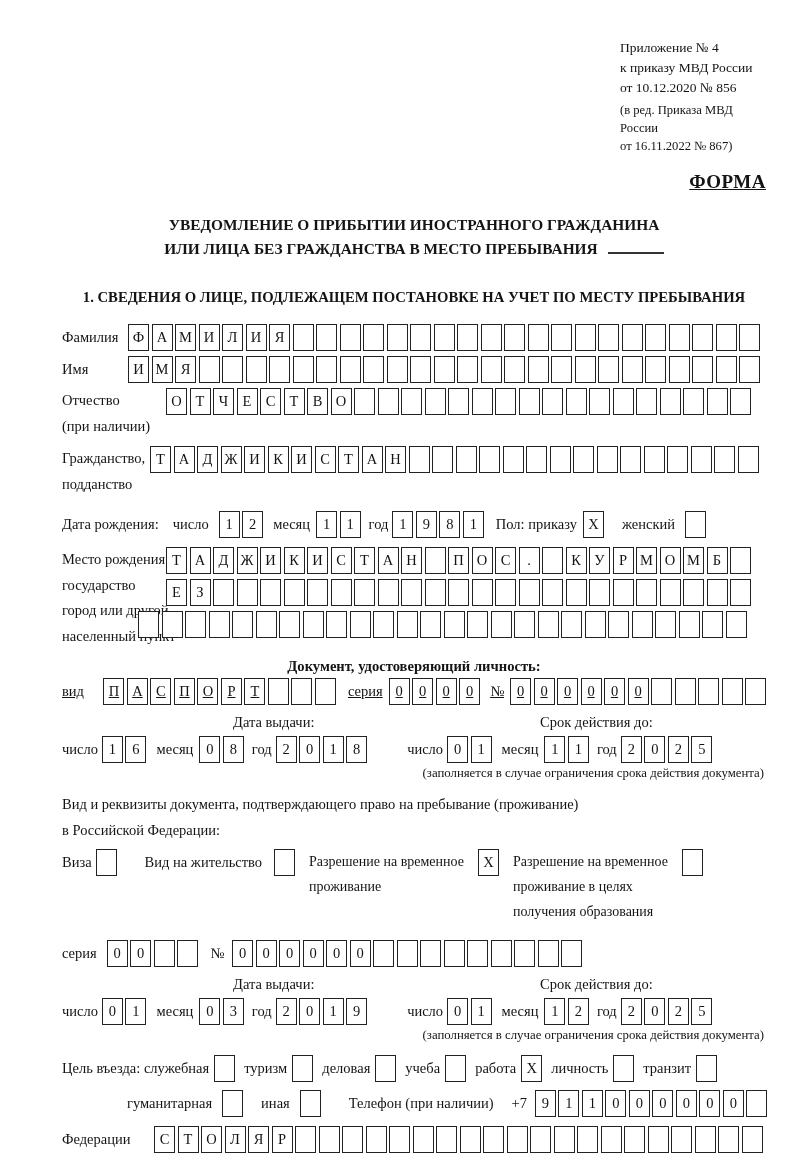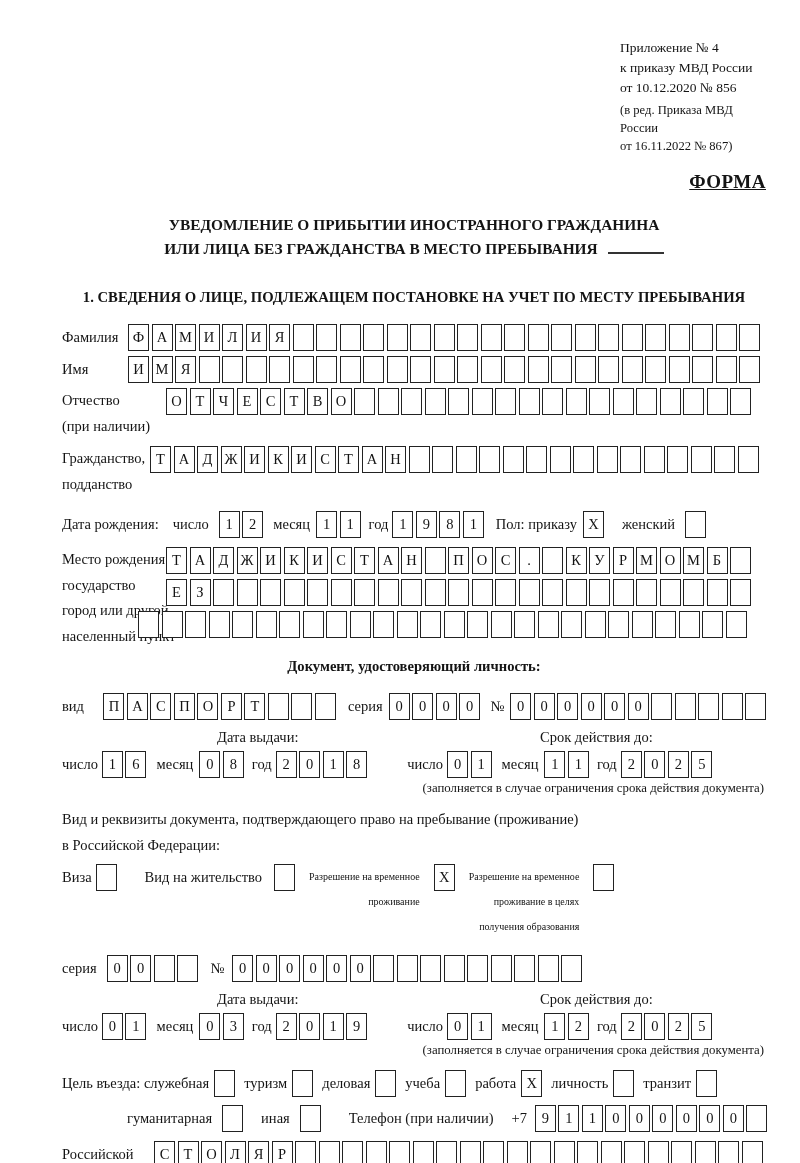--- a/index.html
+++ b/index.html
@@ -27,30 +27,30 @@
   .w66  { width:66px; }
   .w88  { width:88px; }
   .w104 { width:104px; }
   .ml4  { margin-left:4px; }  .ml6  { margin-left:6px; }  .ml8  { margin-left:8px; }
   .ml10 { margin-left:10px; } .ml12 { margin-left:12px; } .ml14 { margin-left:14px; }
   .ml18 { margin-left:18px; } .ml28 { margin-left:28px; }
 
   .center-bold { text-align:center; font-weight:bold; font-size:14.6px; margin-top:9px; }
 
   .dual-head { position:relative; height:20px; margin-top:9px; font-size:14.5px; }
-  .dh1 { position:absolute; left:155px; white-space:nowrap; }
+  .dh1 { position:absolute; left:171px; white-space:nowrap; }
   .dh2 { position:absolute; left:478px; white-space:nowrap; }
   .dates { display:flex; align-items:center; margin-top:2px; }
   .dg { display:inline-flex; align-items:center; }
   .dg .lbl { line-height:27px; }
   .dg2 { margin-left:40px; }
   .cap-right { text-align:right; font-size:12.8px; margin-top:3px; padding-right:2px; }
 
   .plain { font-size:14.5px; line-height:26px; }
-  .optlbl { text-align:right; font-size:10px; line-height:25px; white-space:nowrap; }
+  .optlbl { text-align:left; font-size:14px; line-height:25px; white-space:nowrap; }
   .permits { margin-top:6px; align-items:flex-start; }
 
   .pair { display:inline-flex; align-items:flex-start; gap:5px; margin-right:9px;text-align:center; }
   .pair .lbl { line-height:27px; }
 </style>
 </head>
 <body>
 
 <div class="page">
 
@@ -326,21 +326,21 @@
           <span class="cell"></span>
           <span class="cell"></span>
           <span class="cell"></span>
           <span class="cell"></span>
         </span>
     </span>
   </div>
 
   <div class="center-bold">Документ, удостоверяющий личность:</div>
 
-  <div class="row" style="margin-top:18px;">
+  <div class="row" style="margin-top:3px;text-decoration:underline;">
     <span class="lbl" style="width:44px;">вид</span>
     <span class="cells">
         <span class="cell">П</span>
         <span class="cell">А</span>
         <span class="cell">С</span>
         <span class="cell">П</span>
         <span class="cell">О</span>
         <span class="cell">Р</span>
         <span class="cell">Т</span>
         <span class="cell"></span>
@@ -583,21 +583,21 @@
         <span class="cell">0</span>
         <span class="cell">0</span>
         <span class="cell">0</span>
         <span class="cell">0</span>
         <span class="cell">0</span>
         <span class="cell"></span>
       </span>
   </div>
 
   <div class="row" style="margin-top:9px;">
-    <span class="lbl" style="width:92px;">Российской</span>
+    <span class="lbl" style="width:92px;">Федерации</span>
     <span class="cells">
         <span class="cell">С</span>
         <span class="cell">Т</span>
         <span class="cell">О</span>
         <span class="cell">Л</span>
         <span class="cell">Я</span>
         <span class="cell">Р</span>
         <span class="cell"></span>
         <span class="cell"></span>
         <span class="cell"></span>

